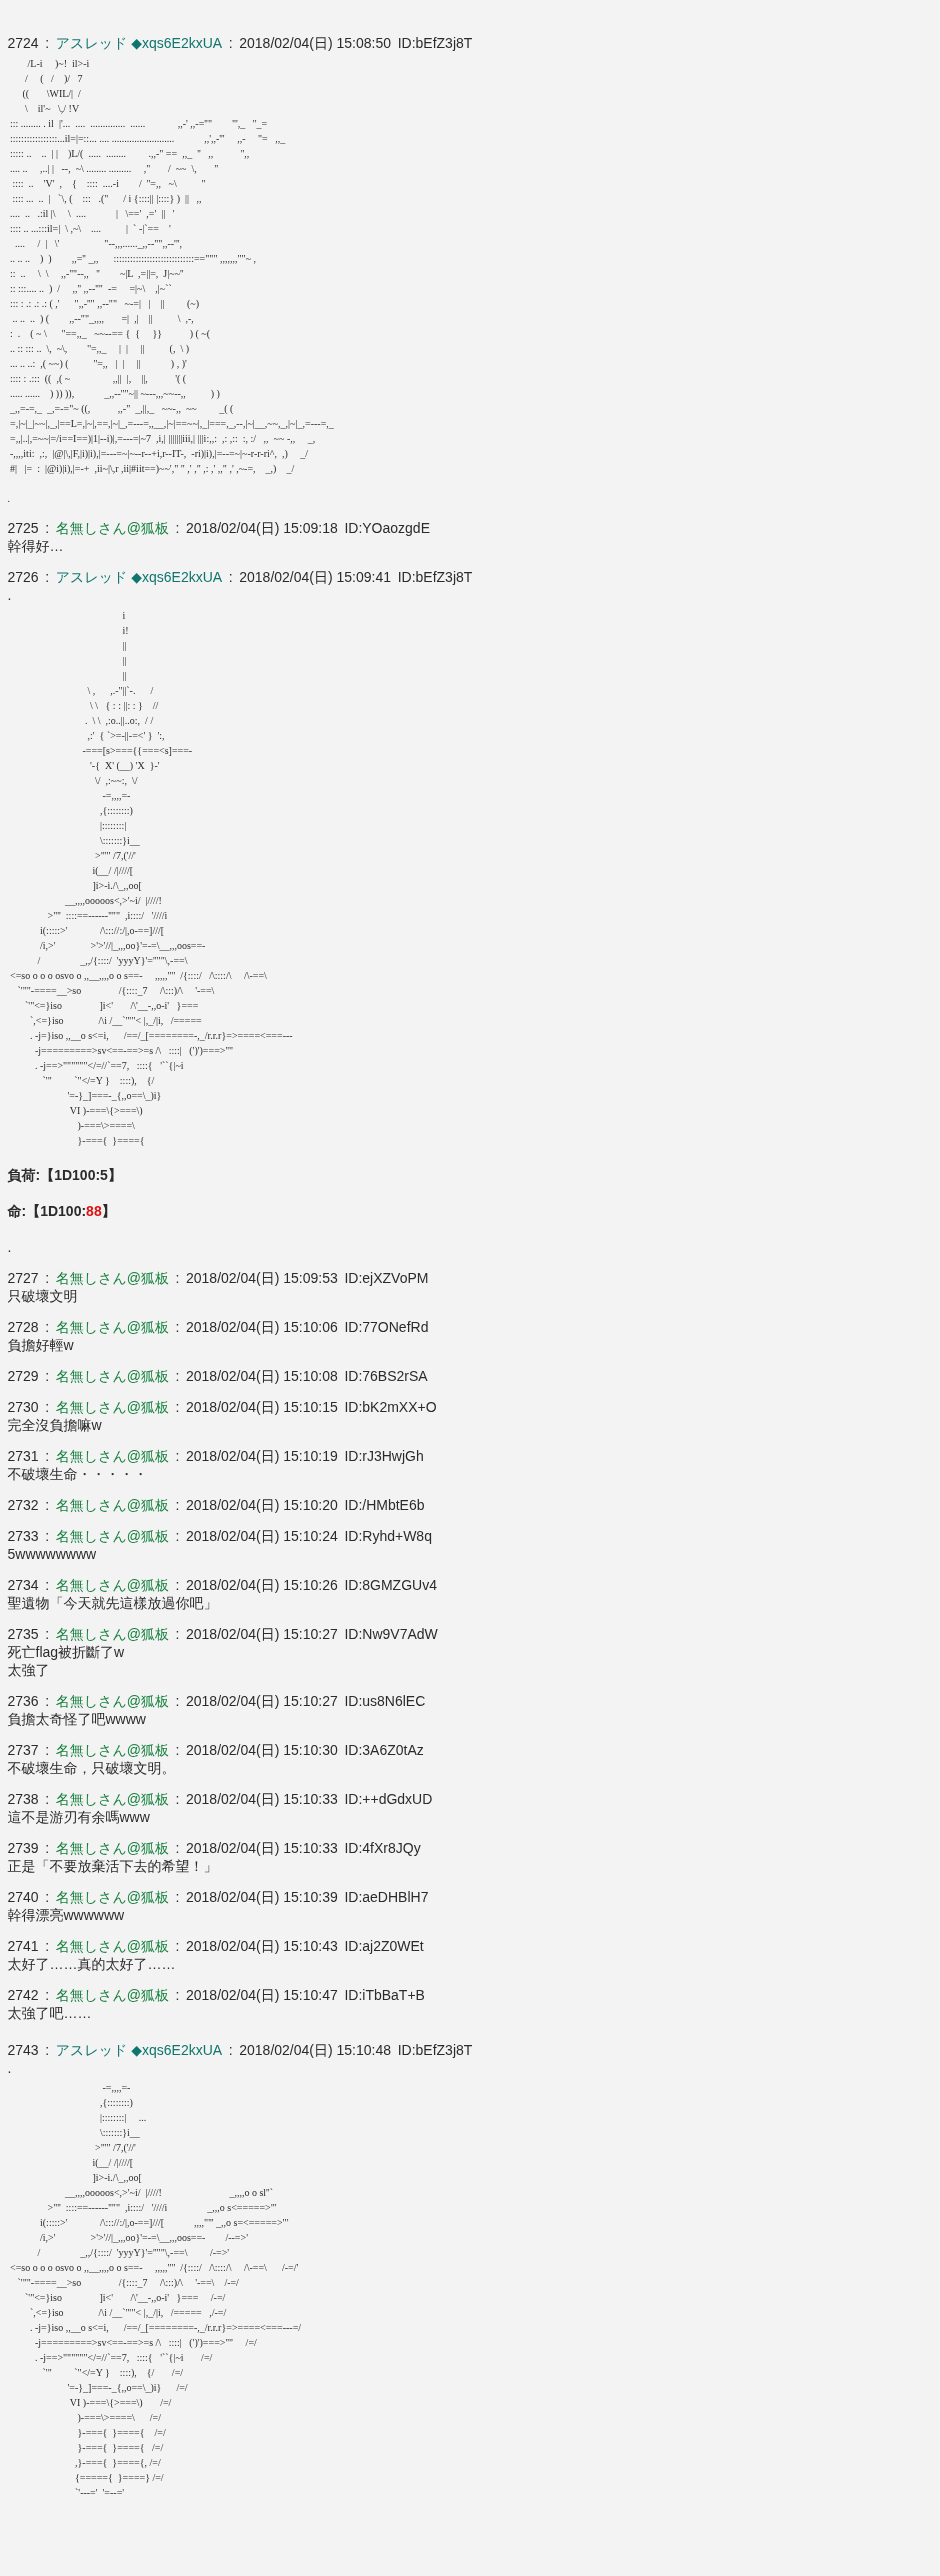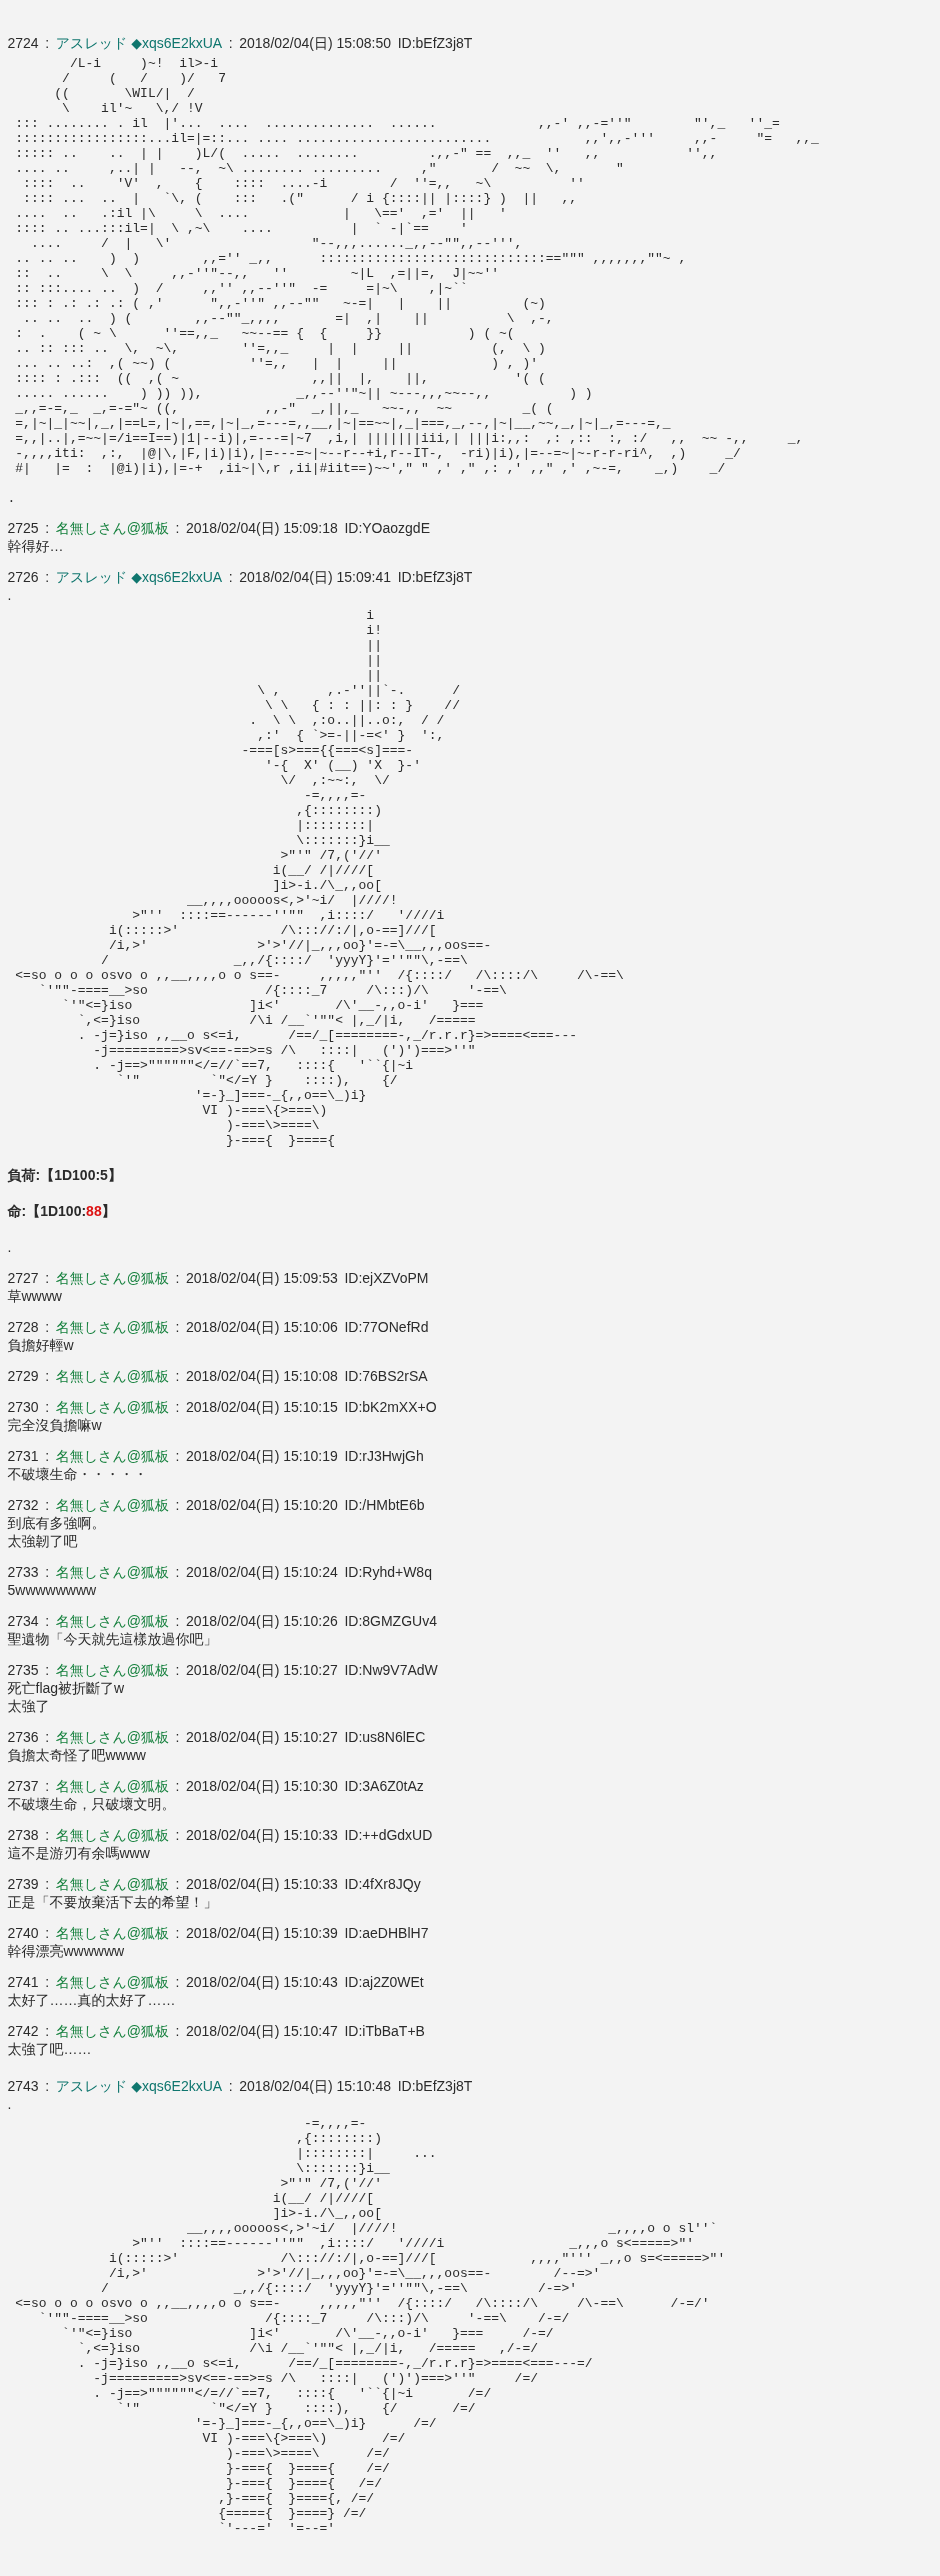--- a/index.html
+++ b/index.html
@@ -16,22 +16,22 @@
   .post-header { line-height: 18px; white-space: nowrap; }
   .post-header .sep { margin: 0 6.6px; }
   .post-name.anon { color: #15803d; }
   .post-name.trip { color: #0f766e; }
   .post-id { margin-left: 6.6px; }
   .line { line-height: 18px; min-height: 18px; white-space: pre-wrap; }
   .dice { font-weight: bold; }
   .dice .red { color: #dd1111; }
   pre.aa {
     margin: 3.8px 0 0 0;
-    font-family: Liberation Mono, monospace;
-    font-size: 13px; line-height: 15px;
+    font-family: Liberation Serif, serif;
+    font-size: 10px; line-height: 15px;
   }
 </style>
 </head>
 <body>
 
 <div class="thread">
   <div class="post">
     <div class="post-header"><span class="post-no">2724</span><span class="sep">:</span><span class="post-name trip">アスレッド ◆xqs6E2kxUA</span><span class="sep">:</span><span class="post-datetime">2018/02/04(日) 15:08:50</span><span class="post-id">ID:bEfZ3j8T</span></div>
     <div class="post-body">
         <pre class="aa">        /L-i     )~!  il&gt;-i
@@ -119,21 +119,21 @@
         <div class="line">&nbsp;</div>
         <div class="line dice"><span>命:【1D100:</span><span class="red">88</span><span>】</span></div>
         <div class="line">&nbsp;</div>
         <div class="line">.</div>
       </div>
   </div>
 
   <div class="post">
     <div class="post-header"><span class="post-no">2727</span><span class="sep">:</span><span class="post-name anon">名無しさん@狐板</span><span class="sep">:</span><span class="post-datetime">2018/02/04(日) 15:09:53</span><span class="post-id">ID:ejXZVoPM</span></div>
     <div class="post-body">
-        <div class="line">草wwww</div>
+        <div class="line">只破壞文明</div>
       </div>
   </div>
 
   <div class="post">
     <div class="post-header"><span class="post-no">2728</span><span class="sep">:</span><span class="post-name anon">名無しさん@狐板</span><span class="sep">:</span><span class="post-datetime">2018/02/04(日) 15:10:06</span><span class="post-id">ID:77ONefRd</span></div>
     <div class="post-body">
         <div class="line">負擔好輕w</div>
       </div>
   </div>
 
@@ -150,24 +150,20 @@
 
   <div class="post">
     <div class="post-header"><span class="post-no">2731</span><span class="sep">:</span><span class="post-name anon">名無しさん@狐板</span><span class="sep">:</span><span class="post-datetime">2018/02/04(日) 15:10:19</span><span class="post-id">ID:rJ3HwjGh</span></div>
     <div class="post-body">
         <div class="line">不破壞生命・・・・・</div>
       </div>
   </div>
 
   <div class="post">
     <div class="post-header"><span class="post-no">2732</span><span class="sep">:</span><span class="post-name anon">名無しさん@狐板</span><span class="sep">:</span><span class="post-datetime">2018/02/04(日) 15:10:20</span><span class="post-id">ID:/HMbtE6b</span></div>
-    <div class="post-body">
-        <div class="line">到底有多強啊。</div>
-        <div class="line">太強韌了吧</div>
-      </div>
   </div>
 
   <div class="post">
     <div class="post-header"><span class="post-no">2733</span><span class="sep">:</span><span class="post-name anon">名無しさん@狐板</span><span class="sep">:</span><span class="post-datetime">2018/02/04(日) 15:10:24</span><span class="post-id">ID:Ryhd+W8q</span></div>
     <div class="post-body">
         <div class="line">5wwwwwwww</div>
       </div>
   </div>
 
   <div class="post">

